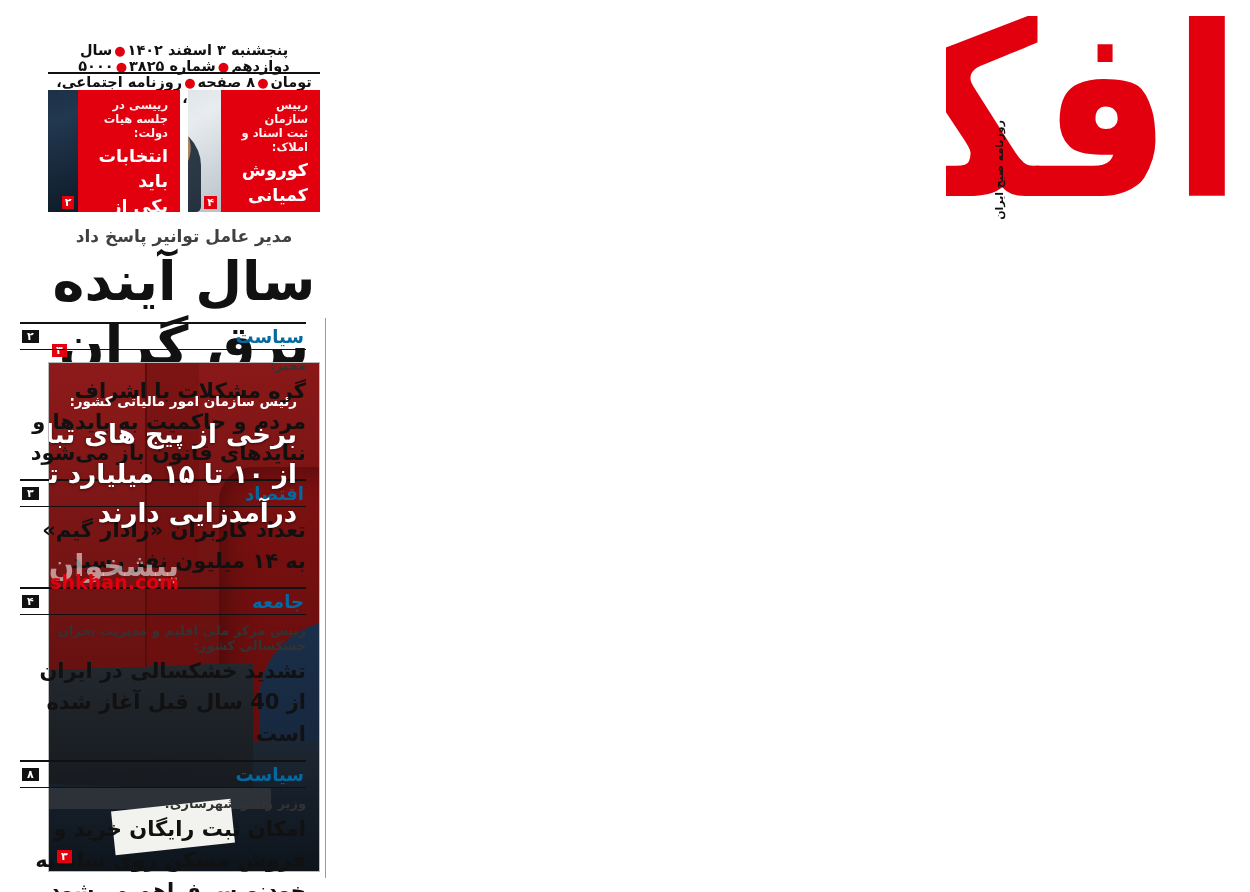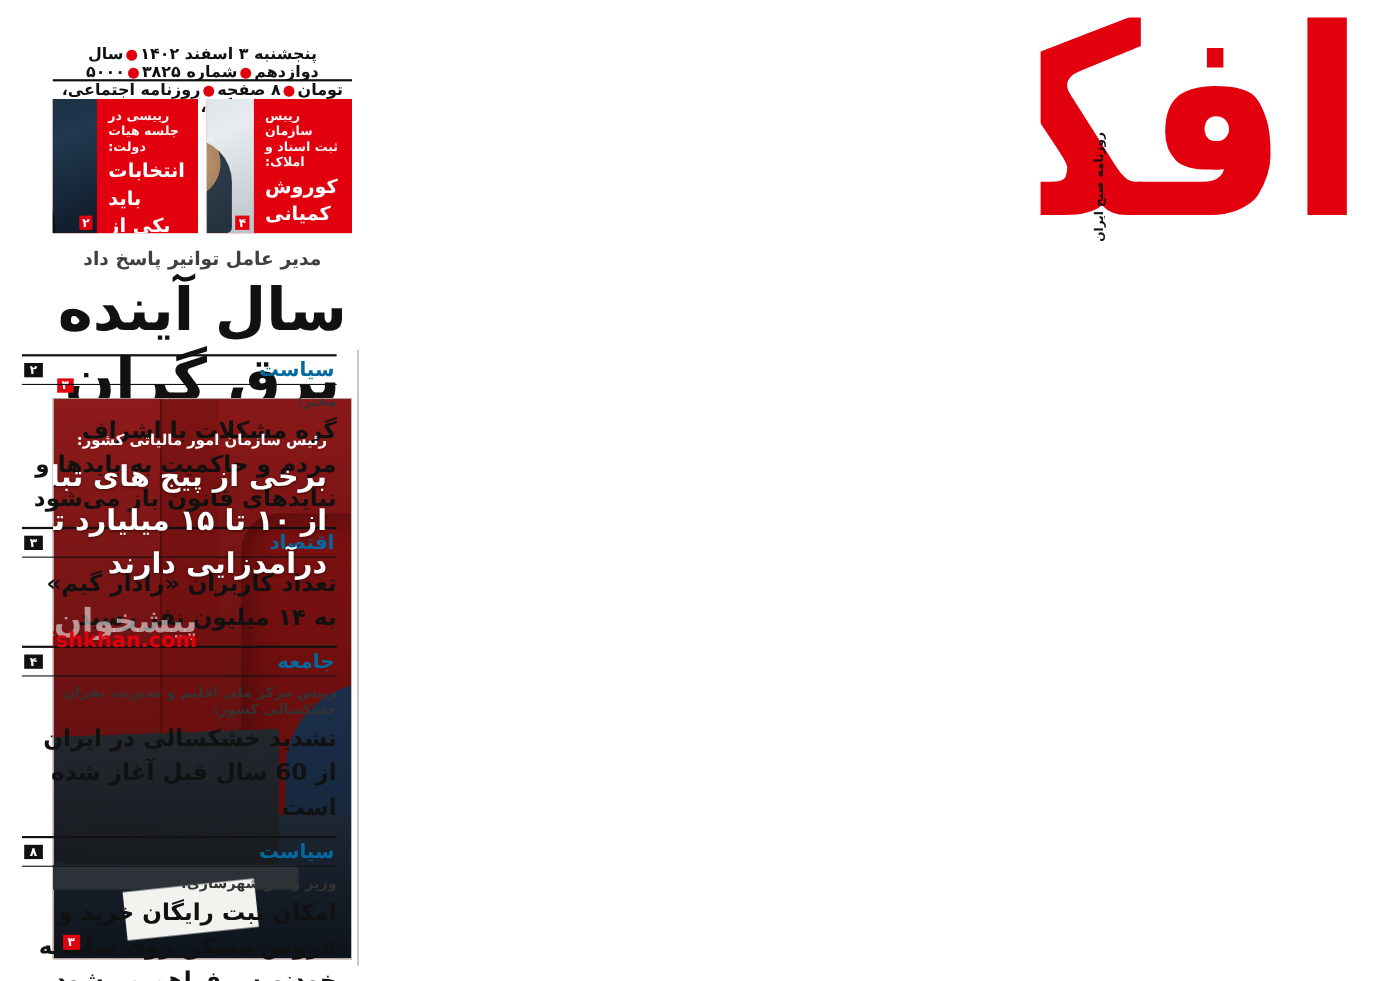--- a/index.html
+++ b/index.html
@@ -110,22 +110,22 @@
     background: #e2000f;
     color: #fff;
     flex: 1;
     display: flex;
     flex-direction: row;
     position: relative;
     overflow: hidden;
   }
   .teaser-text {
     flex: 1;
-    padding: 8px 12px 6px 10px;
-    text-align: left;
+    padding: 8px 12px 6px 20px;
+    text-align: right;
     direction: rtl;
   }
   .teaser-kicker {
     font-size: 11.5px;
     font-weight: bold;
     margin-bottom: 4px;
     color: #fff;
     opacity: .95;
   }
   .teaser-title {
@@ -503,21 +503,21 @@
       </div>
       <div class="side-title">تعداد کاربران «رادار گیم» به ۱۴ میلیون نفر رسید</div>
     </div>
 
     <div class="side-item">
       <div class="side-head">
         <span class="side-cat">جامعه</span>
         <span class="side-num">۴</span>
       </div>
       <div class="side-kicker">رییس مرکز ملی اقلیم و مدیریت بحران خشکسالی کشور:</div>
-      <div class="side-title">تشدید خشکسالی در ایران از 60 سال قبل آغاز شده است</div>
+      <div class="side-title">تشدید خشکسالی در ایران از 40 سال قبل آغاز شده است</div>
     </div>
 
     <div class="side-item">
       <div class="side-head">
         <span class="side-cat">سیاست</span>
         <span class="side-num">۸</span>
       </div>
       <div class="side-kicker">وزیر راه و شهرسازی:</div>
       <div class="side-title">امکان ثبت رایگان خرید و فروش مسکن روی سامانه خودنویس فراهم می‌شود</div>
     </div>

